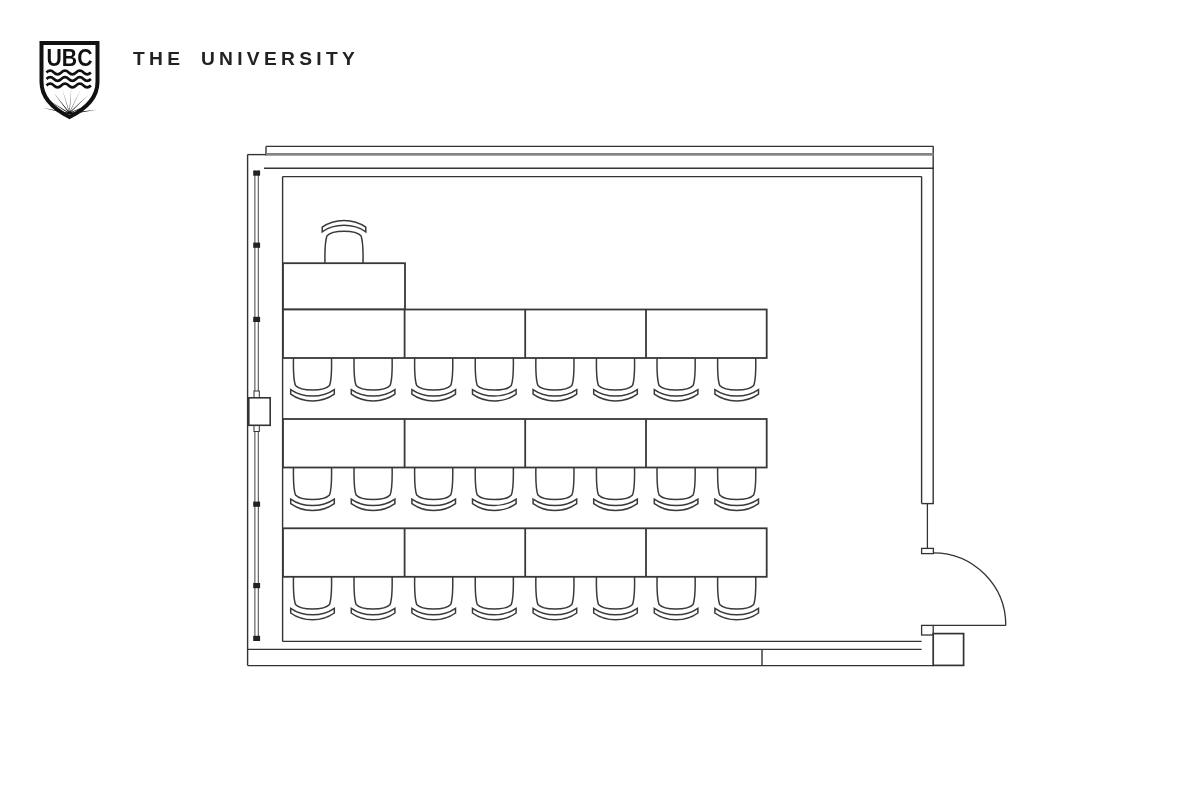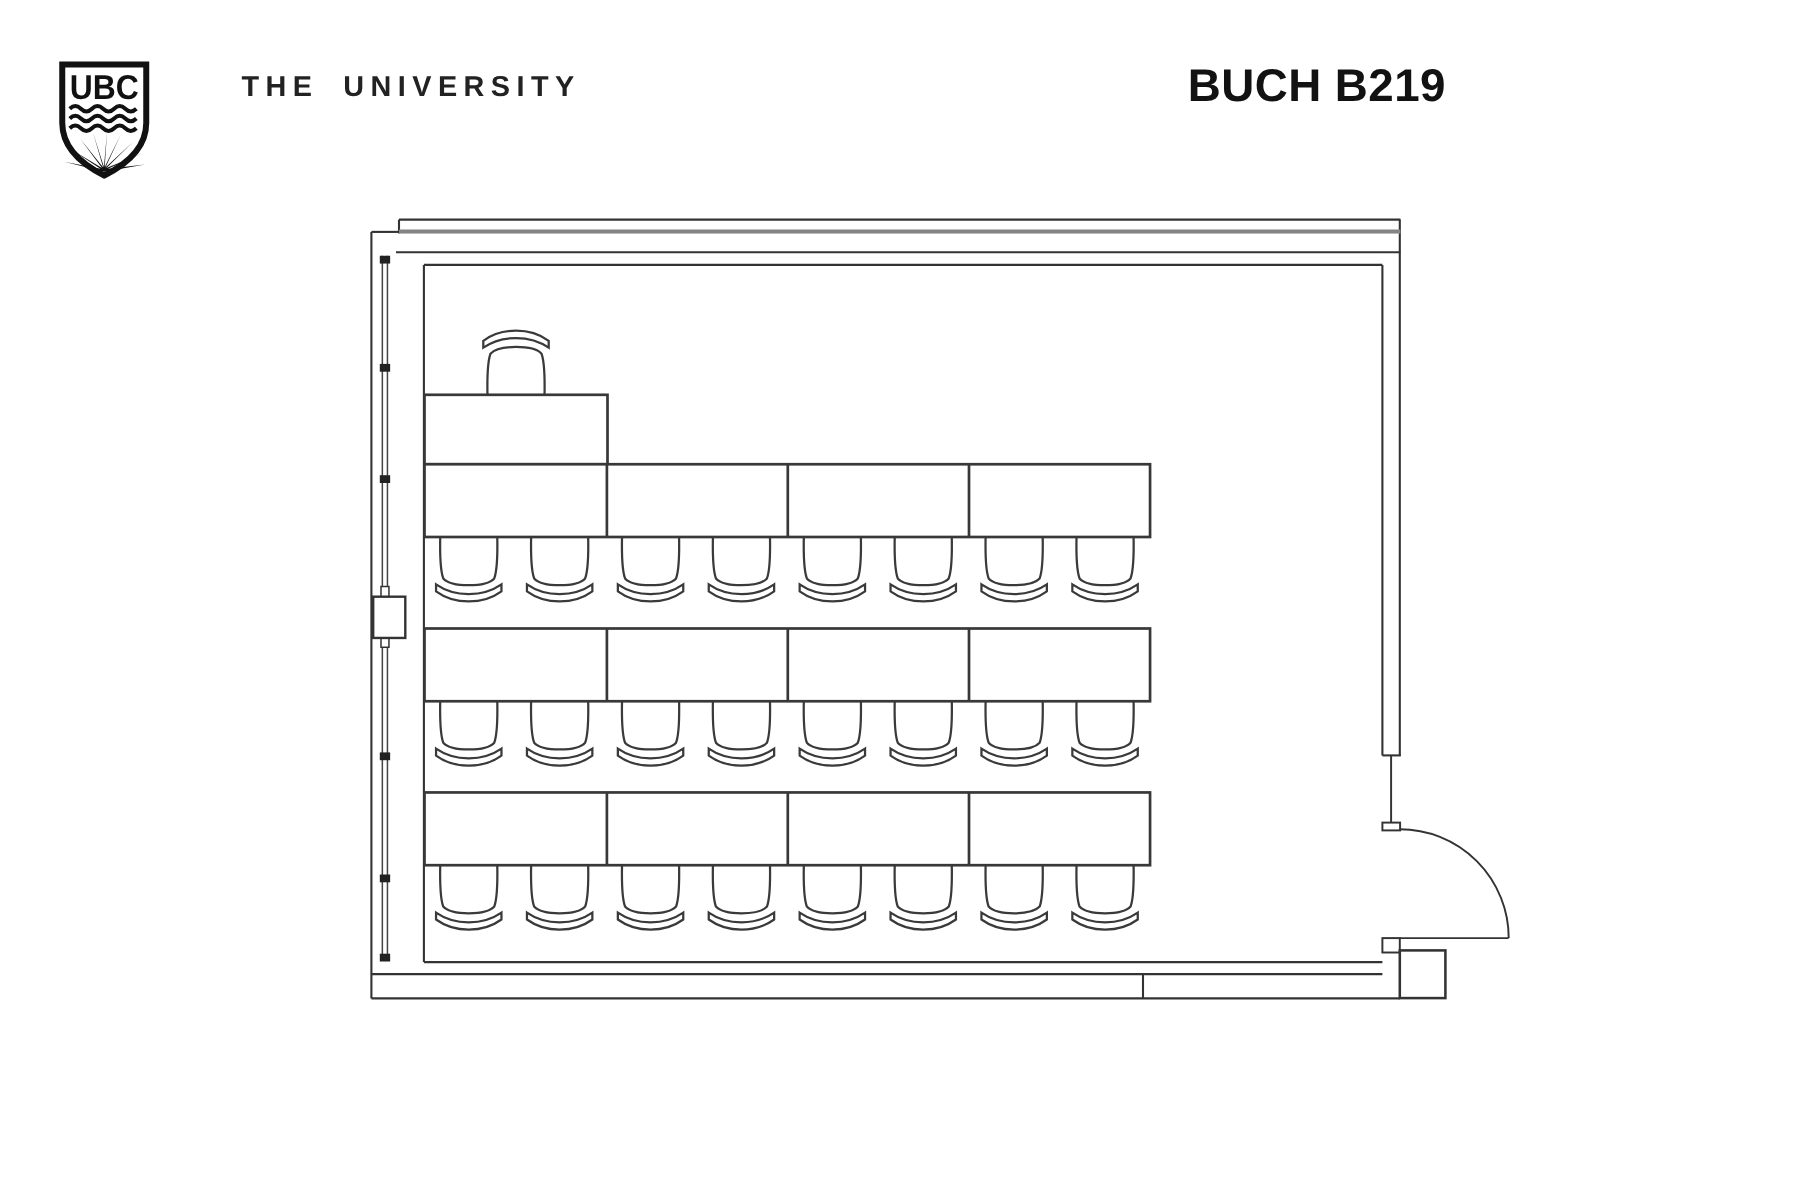--- a/index.html
+++ b/index.html
@@ -1,25 +1,25 @@
 <!DOCTYPE html>
 <html><head>
 <meta charset="utf-8">
 <style>
   html,body{margin:0;padding:0;}
   body{
     width:1200px;height:800px;position:relative;background:#ffffff;
     font-family:"Liberation Sans", sans-serif;overflow:hidden;
   }
-  .header{position:absolute;left:0;top:0;width:1000px;height:130px;}
+  .header{position:absolute;left:0;top:0;width:1000px;height:130px;padding-left:12px;}
   .logo{position:absolute;left:38px;top:40px;width:63px;height:80px;}
   .uni-name{
     position:absolute;left:133px;top:43px;
     font-size:19.2px;line-height:32.5px;font-weight:700;color:#222222;
-    letter-spacing:4.3px;word-spacing:7px;white-space:nowrap;margin-left:28px;
+    letter-spacing:4.3px;word-spacing:7px;white-space:nowrap;
   }
   .room-label{
     position:absolute;right:36px;top:40px;
     font-size:30.5px;font-weight:700;color:#121212;letter-spacing:.3px;
     white-space:nowrap;
   }
   #plan{position:absolute;left:0;top:0;}
 </style>
 </head>
 <body>
@@ -33,21 +33,20 @@
         <path d="M8.5 32.5 q3.7 -3.6 7.4 0 t7.4 0 t7.4 0 t7.4 0 t7.4 0 t7.4 0"></path>
         <path d="M8.5 39 q3.7 -3.6 7.4 0 t7.4 0 t7.4 0 t7.4 0 t7.4 0 t7.4 0"></path>
         <path d="M8.5 45.5 q3.7 -3.6 7.4 0 t7.4 0 t7.4 0 t7.4 0 t7.4 0 t7.4 0"></path>
       </g>
       <path fill="#111111" d="M31.5 74.5 L4.8 67.8 L29 72.5 L8.7 59.1 L30 72 L15.3 52.3 L30.8 71.6 L23.9 48.1 L31.3 71.4 L33.4 47.1 L31.8 71.4 L42.7 49.4 L32.3 71.6 L50.6 54.7 L33 72 L56.2 62.5 L34 72.5 L58.6 69.7 Z"></path>
     </svg>
   </div>
   <div class="uni-name">
     <div>THE UNIVERSITY</div>
   </div>
-  <div class="room-label">BUCH B219</div>
 </div>
 
 <svg id="plan" width="1200" height="800" viewBox="0 0 1200 800">
     <g stroke="#333333" stroke-width="1.4" fill="none">
       <line x1="266" y1="146.4" x2="933.6" y2="146.4"></line>
       <line x1="266" y1="146.4" x2="266" y2="155.6"></line>
       <line x1="247.6" y1="154.6" x2="266" y2="154.6"></line>
       <line x1="264" y1="168.2" x2="933.6" y2="168.2"></line>
       <line x1="247.6" y1="154.6" x2="247.6" y2="665.6"></line>
       <line x1="282.6" y1="176.6" x2="282.6" y2="641.4"></line>

